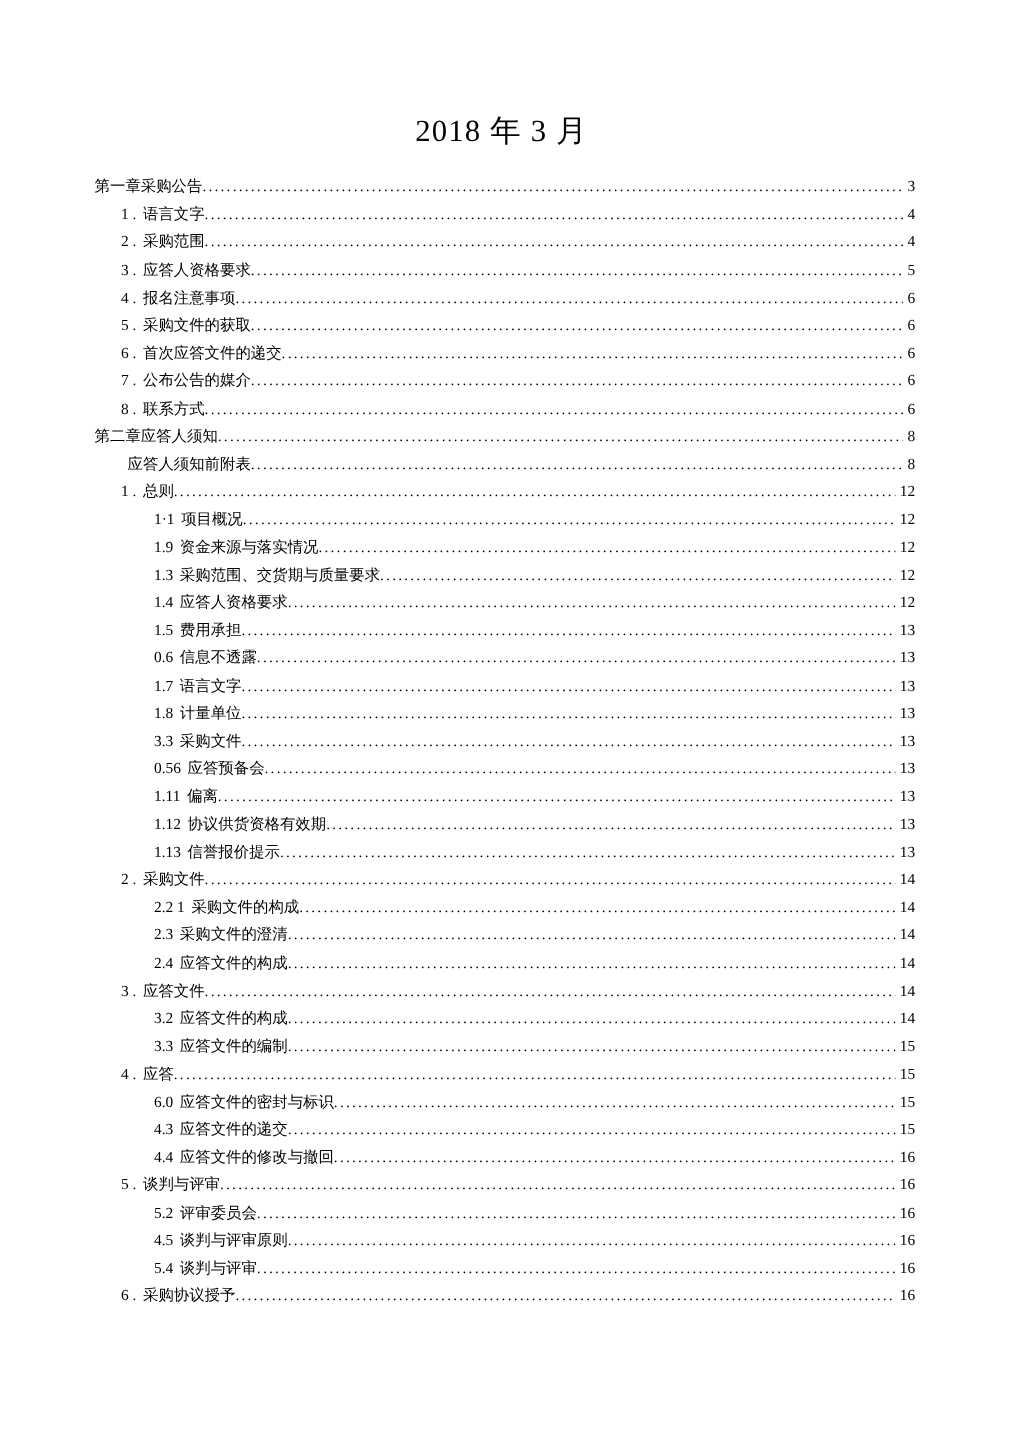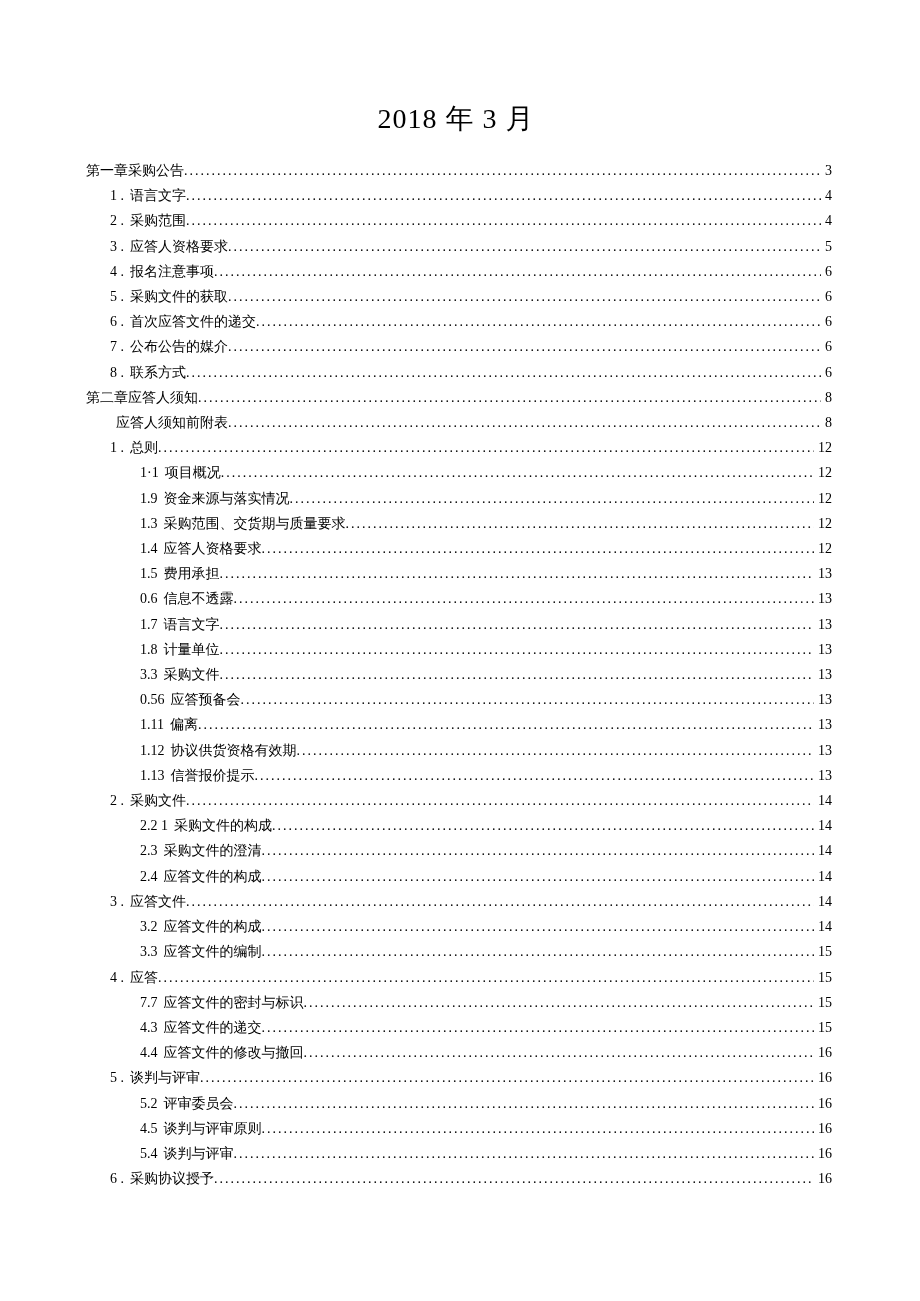--- a/index.html
+++ b/index.html
@@ -254,21 +254,21 @@
         <span class="toc-dots"></span>
         <span class="toc-page">15</span>
       </div>
       <div class="toc-line level-1">
         <span class="toc-num">4   .</span>
         <span class="toc-label">应答</span>
         <span class="toc-dots"></span>
         <span class="toc-page">15</span>
       </div>
       <div class="toc-line level-2">
-        <span class="toc-num">7.7    </span>
+        <span class="toc-num">6.0    </span>
         <span class="toc-label">应答文件的密封与标识</span>
         <span class="toc-dots"></span>
         <span class="toc-page">15</span>
       </div>
       <div class="toc-line level-2">
         <span class="toc-num">4.3    </span>
         <span class="toc-label">应答文件的递交</span>
         <span class="toc-dots"></span>
         <span class="toc-page">15</span>
       </div>

